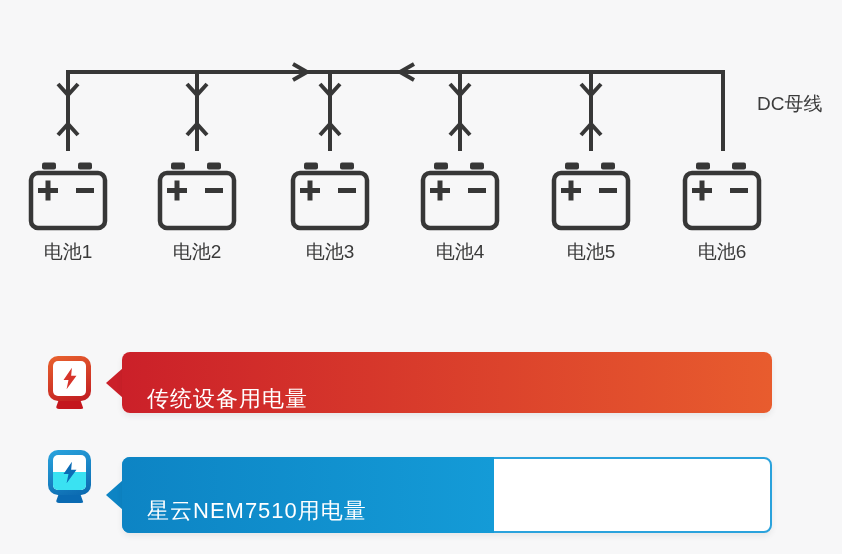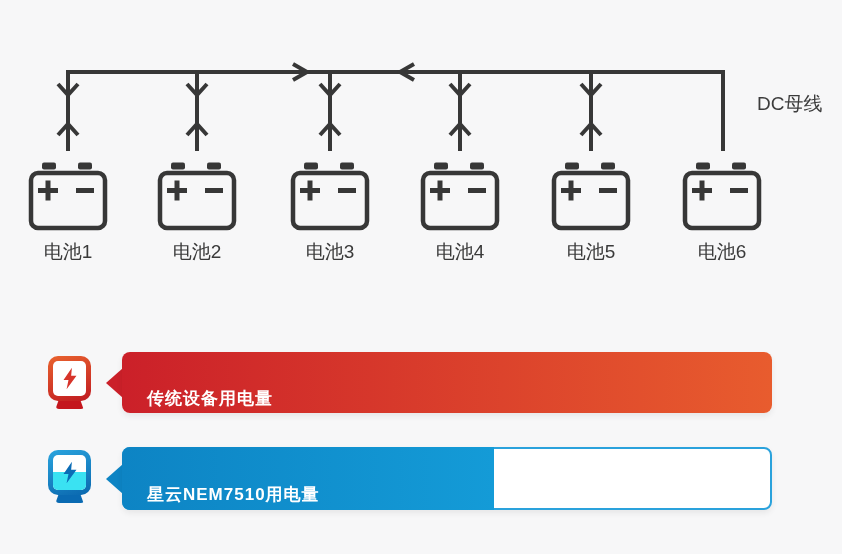--- a/index.html
+++ b/index.html
@@ -22,33 +22,33 @@
   .meter-frame{height:45px;border-radius:10px;box-sizing:border-box;padding:5px;
     background:linear-gradient(160deg,var(--frame1,#e9632e),var(--frame2,#c01a21));}
   .meter-screen{width:100%;height:100%;background:#fff;border-radius:5px;position:relative;
     overflow:hidden;display:flex;align-items:center;justify-content:center;}
   .meter-liquid{position:absolute;left:0;right:0;bottom:0;height:52%;background:var(--liquid,transparent);}
   .bolt{position:relative;width:16px;height:25px;fill:var(--bolt,#d7342a);}
   .meter-foot{width:28px;height:8px;margin:0 auto;background:var(--foot,#c4161d);
     clip-path:polygon(10% 0,90% 0,100% 100%,0 100%);border-radius:0 0 3px 3px;}
   .bar{position:absolute;left:122px;width:650px;}
   .bar-red{top:352px;height:61px;}
-  .bar-blue{top:447px;height:63px;}
+  .bar-blue{top:457px;height:76px;}
   .notch{position:absolute;left:-16px;top:50%;transform:translateY(-50%);width:0;height:0;
     border-top:15px solid transparent;border-bottom:15px solid transparent;
     border-right:17px solid var(--notch,#cb2029);}
   .bar-track{position:relative;width:100%;height:100%;box-sizing:border-box;
     background:#fff;border:2px solid var(--trackborder,transparent);border-radius:8px;
     box-shadow:0 3px 6px rgba(0,0,0,0.07);}
   .bar-fill{position:absolute;left:-2px;top:-2px;bottom:-2px;
     width:calc(var(--fillw,100%) + 4px);
     background:linear-gradient(90deg,var(--c1,#cb2029),var(--c2,#e85c2e));
     border-radius:8px 0 0 8px;display:flex;align-items:center;}
   .full-fill .bar-fill{border-radius:8px;}
-  .bar-label{color:#ffffff;font-size:17px;font-weight:700;letter-spacing:1px;
+  .bar-label{color:#ffffff;font-size:22px;font-weight:400;letter-spacing:1px;
     padding-left:25px;white-space:nowrap;margin-top:32px;}
 </style>
 </head>
 <body style="background: rgb(247, 247, 248); --line: #373737;">
 
 <svg class="diagram-svg" width="842" height="300" viewBox="0 0 842 300">
 
   <path class="stroke" stroke-width="4" d="M68 151 V72 H723 V151"></path>
 
   <g>

